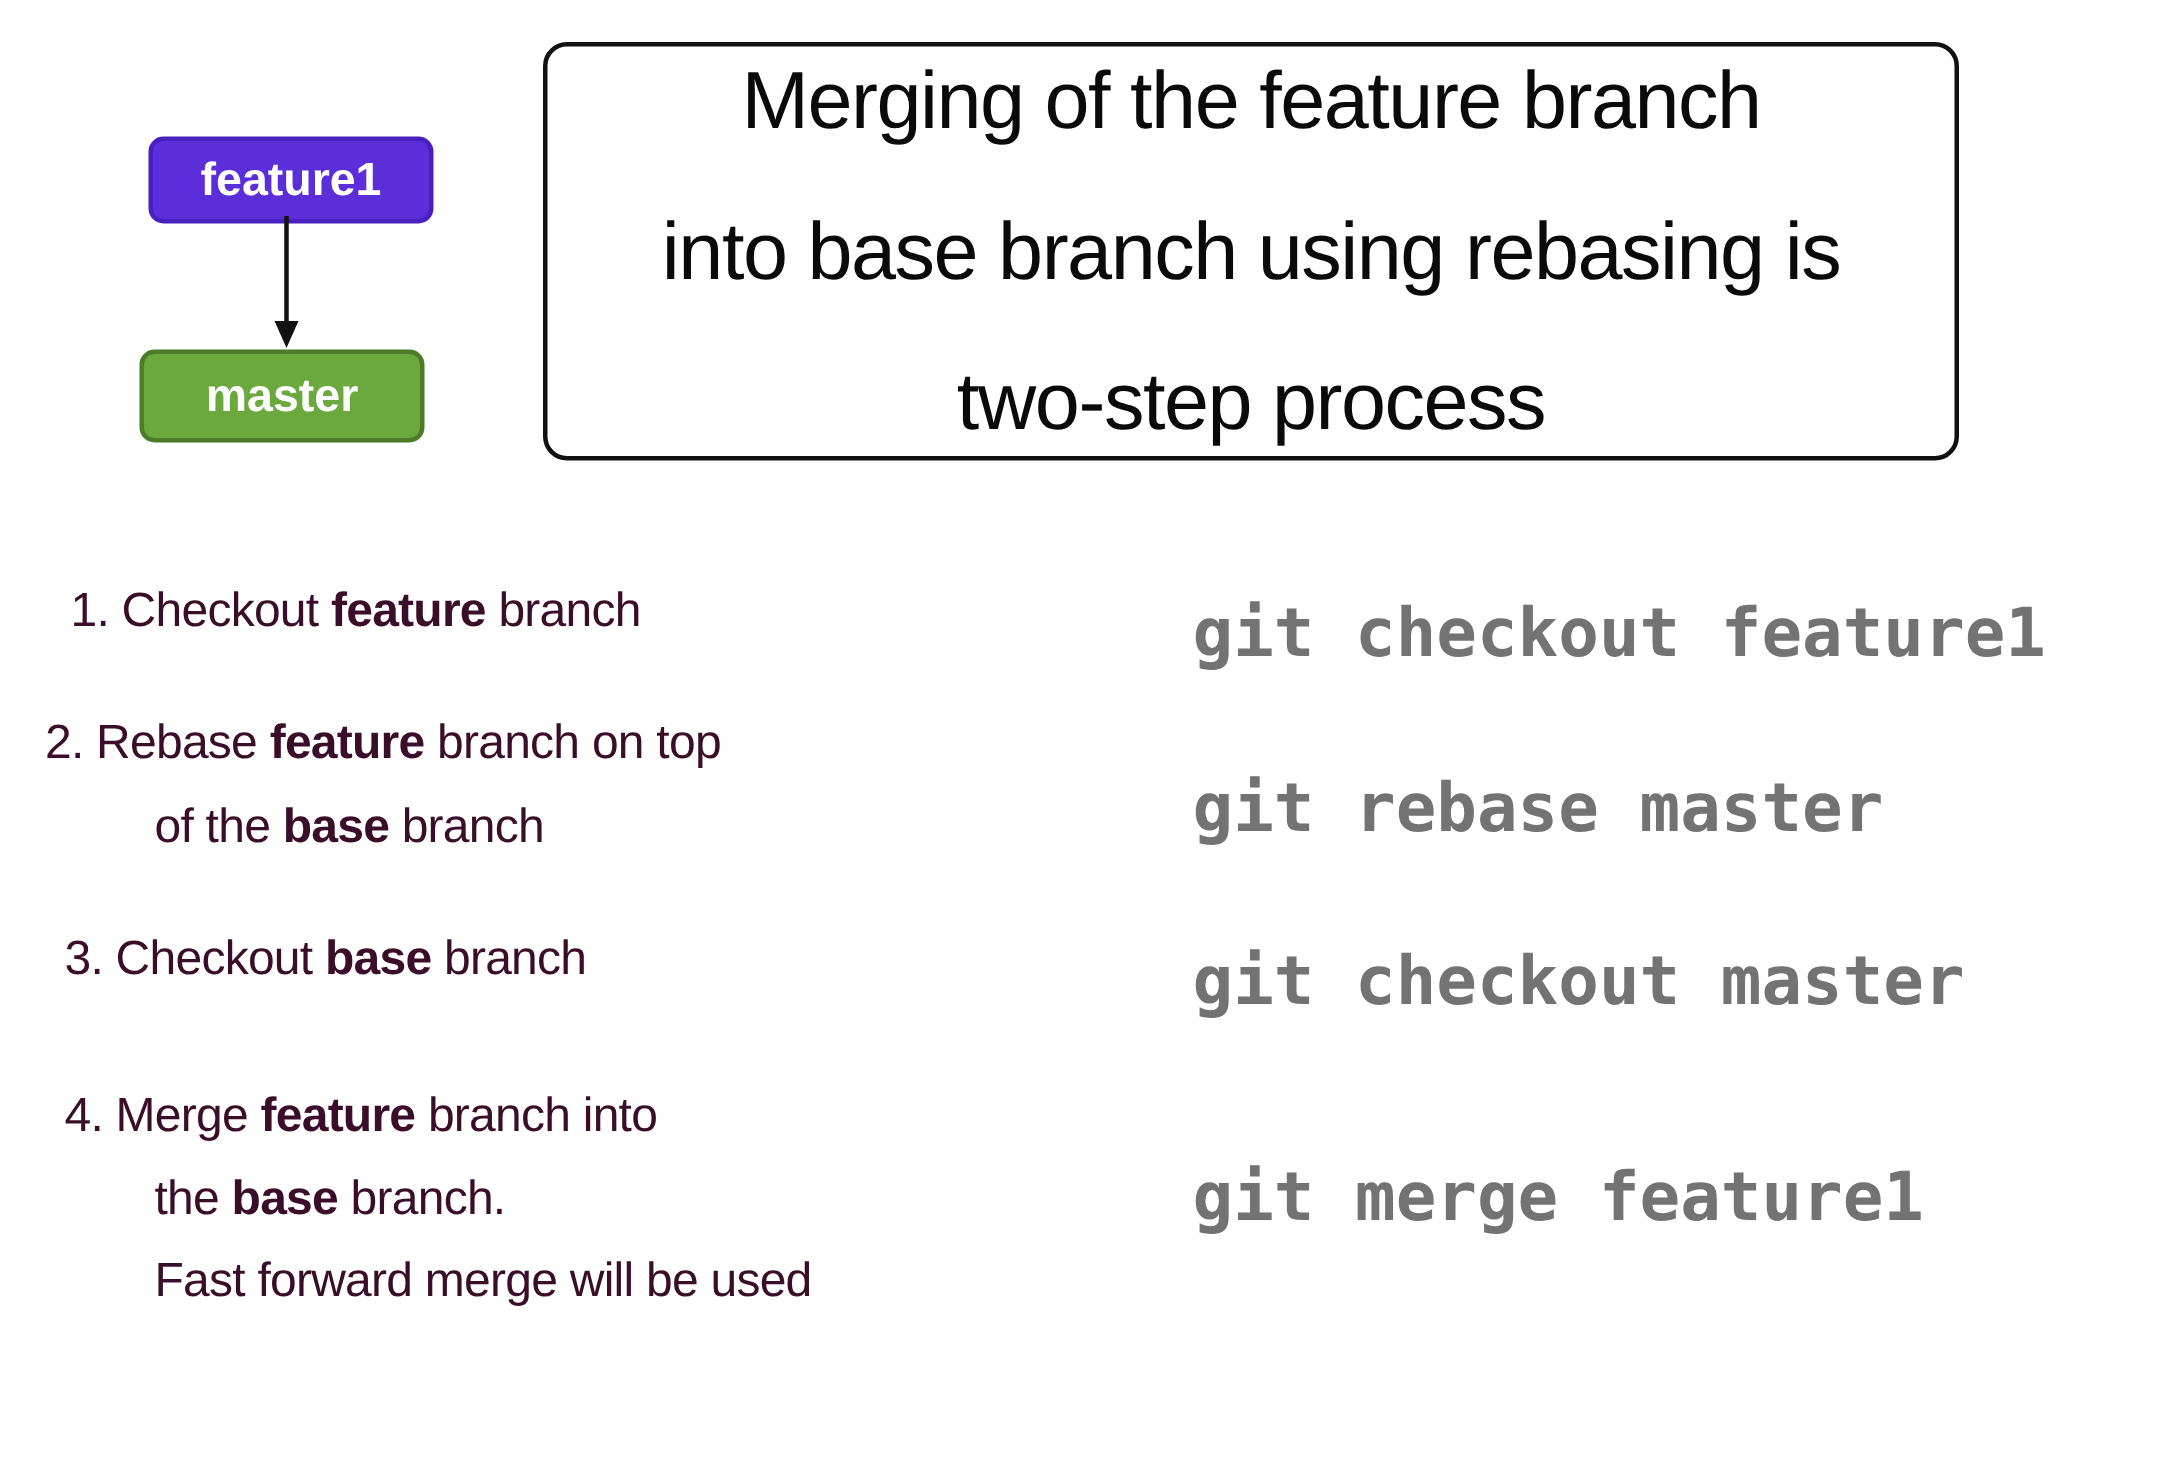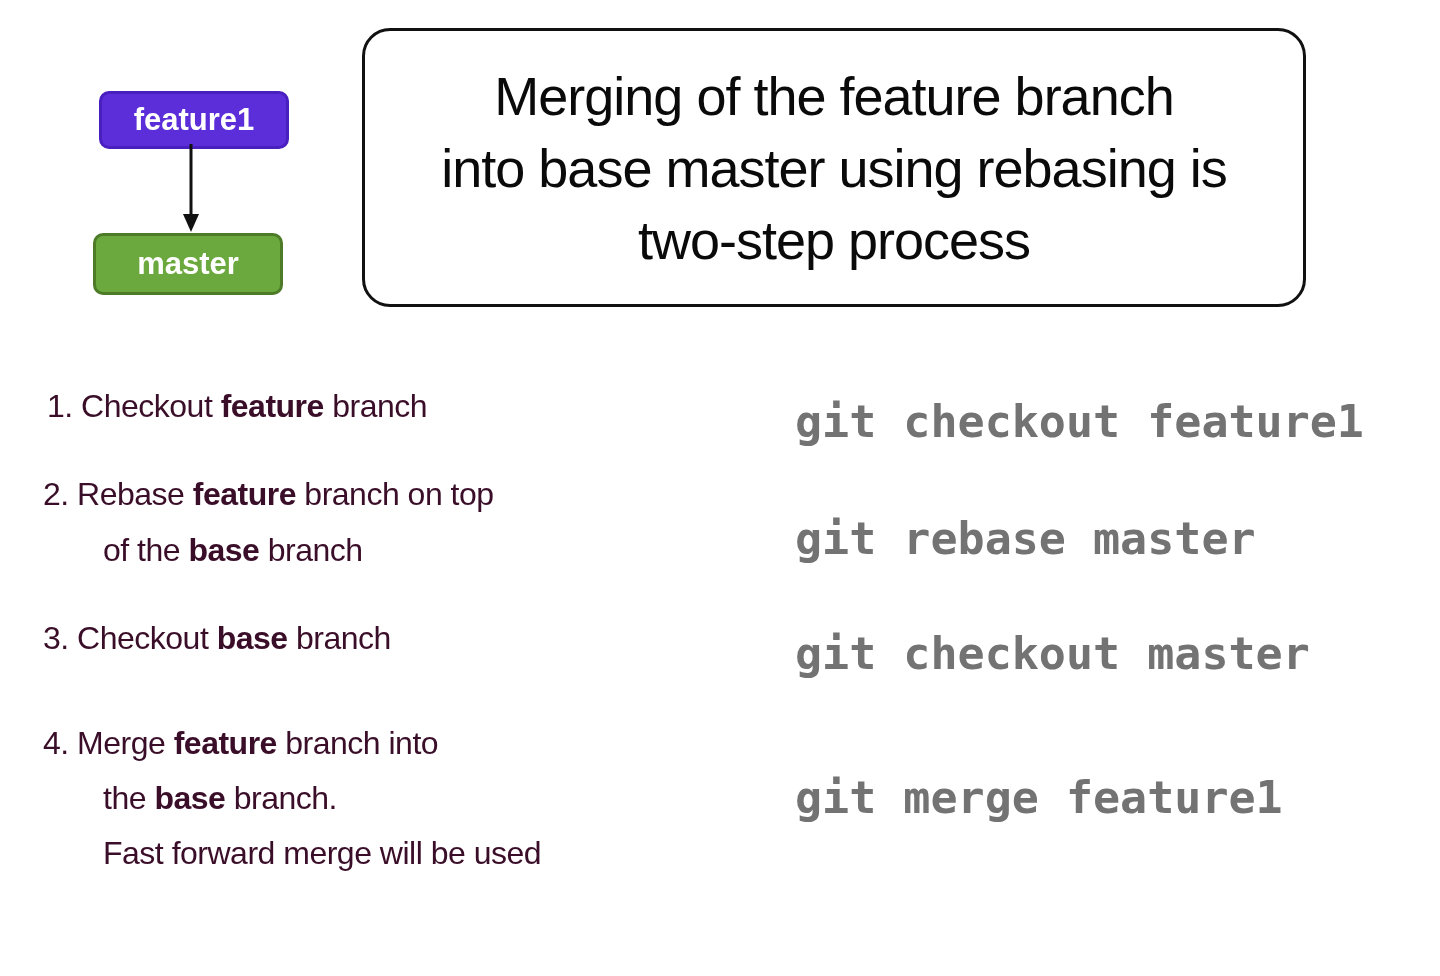--- a/index.html
+++ b/index.html
@@ -37,26 +37,26 @@
     border: 3px solid #4d7b28;
   }
   .arrow-svg { position: absolute; left: 181px; top: 144px; }
 
   
   .title-box {
     position: absolute;
     left: 362px; top: 28px;
     width: 938px; height: 273px;
     border: 3px solid #111111;
-    border-radius: 28px;
+    border-radius: 16px;
     background: #ffffff;
     display: flex;
     flex-direction: column;
     align-items: center;
-    justify-content: center;
+    justify-content: space-between;
     color: #0a0a0a;
   }
   .title-line {
     font-size: 54px;
     line-height: 72px;
     letter-spacing: -1px;
     text-align: center;
     white-space: nowrap;
   }
 
@@ -95,27 +95,27 @@
     <line x1="10" y1="0" x2="10" y2="74" stroke="#111111" stroke-width="3"></line>
     <polygon points="2,70 18,70 10,88" fill="#111111"></polygon>
   </svg>
 
   <div class="branch-box master-box">
     <span>master</span>
   </div>
 
   <div class="title-box">
     <div class="title-line">Merging of the feature branch</div>
-    <div class="title-line">into base master using rebasing is</div>
+    <div class="title-line">into base branch using rebasing is</div>
     <div class="title-line">two-step process</div>
   </div>
 
   <div class="step-line" style="left:47px; top:388px"><span>1. Checkout </span><b>feature</b><span> branch</span></div>
 
-  <div class="step-line" style="left:43px; top:476px"><span>2. Rebase </span><b>feature</b><span> branch on top</span></div>
+  <div class="step-line" style="left:30px; top:476px"><span>2. Rebase </span><b>feature</b><span> branch on top</span></div>
   <div class="step-line" style="left:103px; top:532px"><span>of the </span><b>base</b><span> branch</span></div>
 
   <div class="step-line" style="left:43px; top:620px"><span>3. Checkout </span><b>base</b><span> branch</span></div>
 
   <div class="step-line" style="left:43px; top:725px"><span>4. Merge </span><b>feature</b><span> branch into</span></div>
   <div class="step-line" style="left:103px; top:780px"><span>the </span><b>base</b><span> branch.</span></div>
   <div class="step-line" style="left:103px; top:835px"><span>Fast forward merge will be used</span></div>
 
   <div class="command" style="top:395px">git checkout feature1</div>
   <div class="command" style="top:512px">git rebase master</div>

